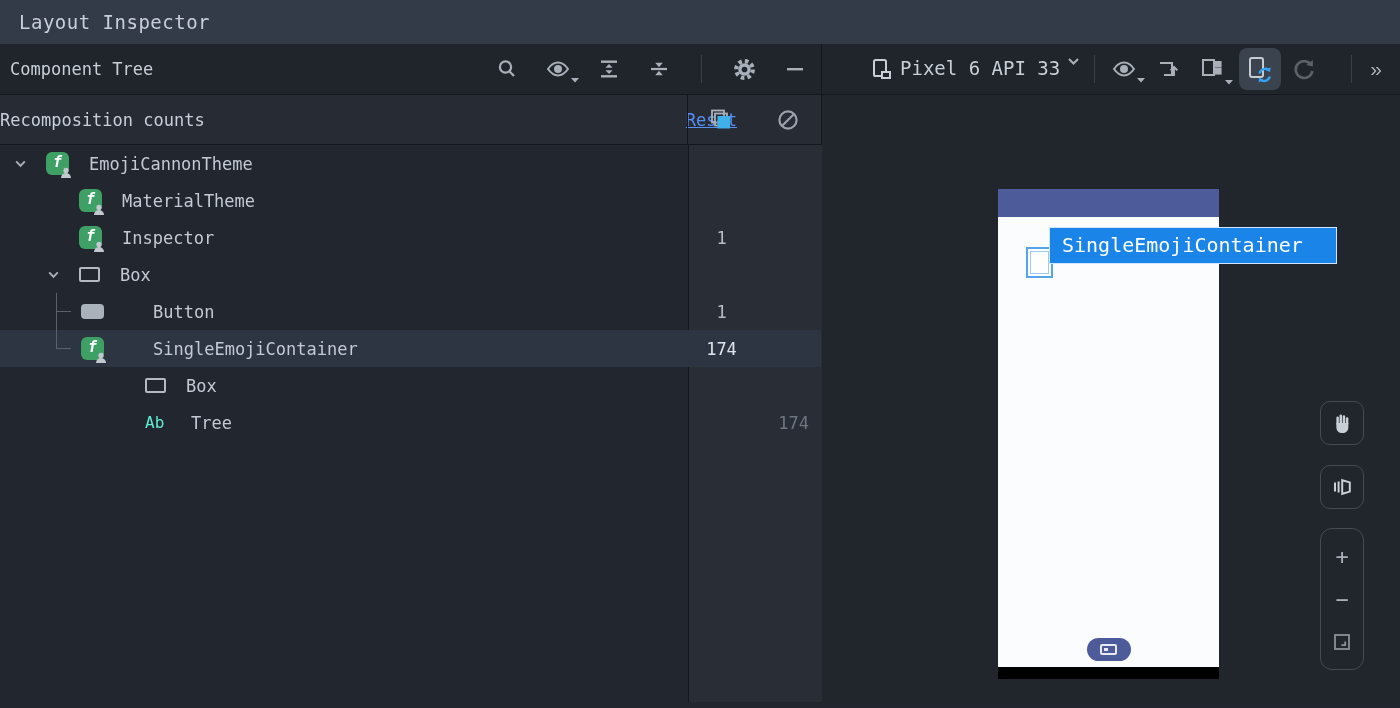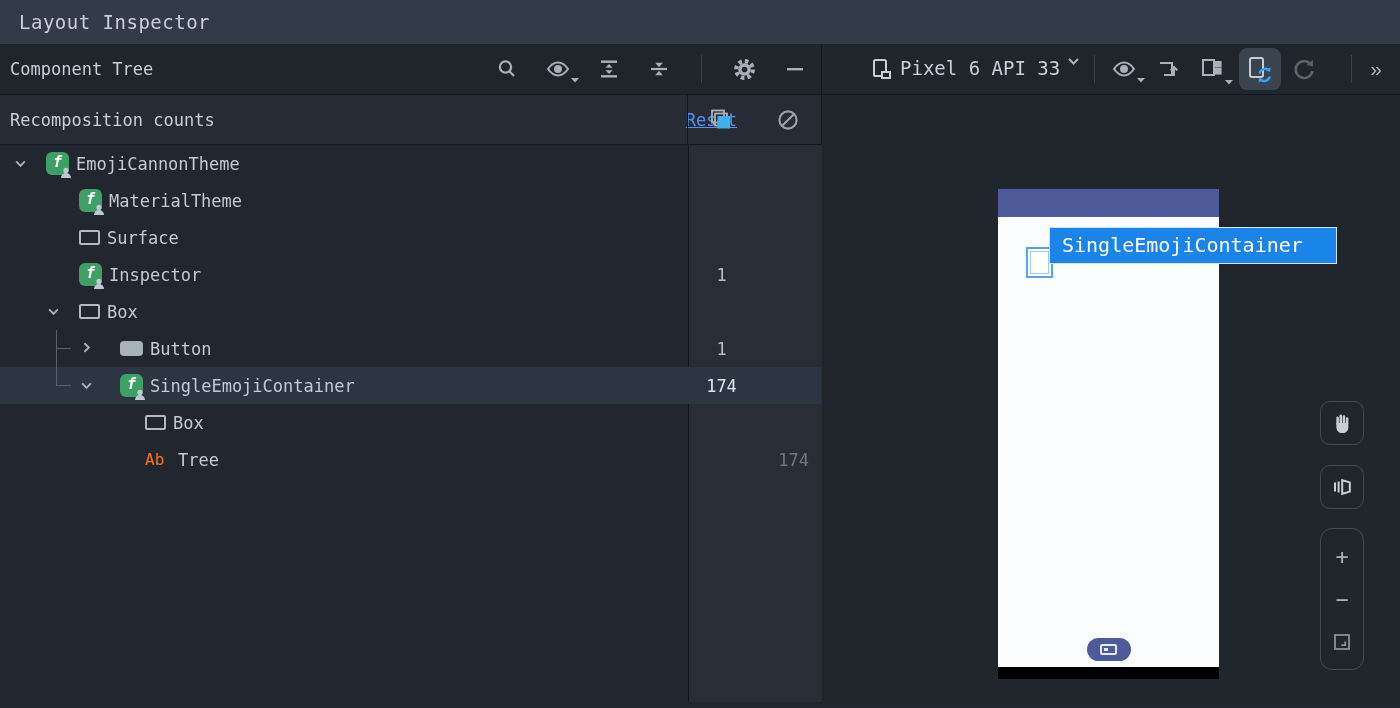--- a/index.html
+++ b/index.html
@@ -28,45 +28,45 @@
   .drop-tri{position:absolute;right:-7px;bottom:-1px;}
   .device-chip{display:flex;align-items:flex-start;gap:7px;background:none;border:none;cursor:pointer;color:var(--text_primary);font-family:inherit;font-size:19px;}
   .toggle-active{background:var(--active_toggle_bg);border-radius:8px;padding:7px;}
   .more-chip{margin-left:auto;margin-right:16px;display:flex;align-items:center;}
   .more-glyph{font-size:21px;color:var(--text_dim);}
 
   
   .main{position:relative;height:608px;display:flex;}
   .left-panel{width:822px;position:relative;border-right:1px solid var(--divider);background:var(--panel_bg);}
   
-  .recomp-bar{height:50px;background:var(--header_bg);border-bottom:1px solid var(--divider);display:flex;align-items:center;padding-left:10px;position:relative;font-size:17px;}
+  .recomp-bar{height:50px;background:var(--header_bg);border-bottom:1px solid var(--divider);display:flex;align-items:center;position:relative;font-size:17px;}
   .reset-link{margin-left:auto;margin-right:84px;color:var(--link_blue);text-decoration:underline;font-size:17px;background:none;border:none;cursor:pointer;font-family:inherit;}
   .recomp-cols{position:absolute;right:0;top:0;width:134px;height:100%;border-left:1px solid var(--divider);display:flex;}
   .recomp-cols .colcell{width:67px;display:flex;align-items:center;justify-content:center;}
 
   
   .tree{position:relative;height:557px;}
   .counts-overlay{position:absolute;top:0;bottom:0;left:688px;width:134px;background:var(--counts_col_bg);border-left:1px solid var(--divider);}
   .trow{position:relative;height:37px;display:flex;align-items:center;font-size:17px;color:#c3cad4;cursor:default;}
   .trow.selected{background:var(--selected_row_bg);}
-  .d0{padding-left:46px;} .d1{padding-left:79px;} .d2{padding-left:120px;} .d3{padding-left:145px;}
+  .d0{padding-left:46px;} .d1{padding-left:79px;} .d2{padding-left:81px;gap:29px;} .d3{padding-left:145px;}
   .expander{position:absolute;top:10px;width:16px;height:16px;background:none;border:none;cursor:pointer;display:flex;align-items:center;justify-content:center;}
   .e0{left:12px;} .e1{left:45px;} .e2{left:78px;}
   .rot-right{transform:rotate(-90deg);}
-  .tlabel{margin-left:7px;white-space:nowrap;}
+  .tlabel{margin-left:20px;white-space:nowrap;}
   .cell-count{position:absolute;left:688px;width:67px;text-align:center;color:#b6bdc7;}
   .trow.selected .cell-count{color:#dfe4ea;}
   .cell-skip{position:absolute;left:755px;width:67px;text-align:right;padding-right:13px;color:var(--skip_dim);}
   
   .ic-compose{position:relative;width:23px;height:23px;border-radius:6px;background:var(--compose_green);flex:none;display:flex;align-items:center;justify-content:center;}
   .ic-compose .fglyph{color:#fff;font-size:15px;font-style:italic;font-weight:bold;line-height:1;margin-top:-2px;}
   .ic-compose svg{position:absolute;right:-3px;bottom:-3px;}
   .ic-box{width:21px;height:15px;border:2px solid #b3bac3;border-radius:2px;flex:none;}
   .ic-button{width:23px;height:15px;background:#a9b2bb;border-radius:4px;flex:none;}
-  .ic-text{color:#f97316;font-size:16px;flex:none;width:26px;text-align:left;}
+  .ic-text{color:#5eead4;font-size:16px;flex:none;width:26px;text-align:left;}
   .guide-v-full{position:absolute;left:56px;top:0;bottom:0;width:1px;background:#5a616b;}
   .guide-v-half{position:absolute;left:56px;top:0;height:19px;width:1px;background:#5a616b;}
   .guide-h{position:absolute;left:56px;top:18px;width:15px;height:1px;background:#5a616b;}
 
   
   .device-pane{flex:1;position:relative;background:#21262d;}
   .phone{position:absolute;left:176px;top:94px;width:221px;}
   .appbar{height:28px;background:var(--appbar_blue);}
   .screen{height:450px;background:#fbfcfd;position:relative;}
   .navbar{height:12px;background:#000;}
@@ -287,26 +287,20 @@
           <svg width="12" height="11" viewBox="0 0 12 11">
               <circle cx="6" cy="3.4" r="2.6" fill="#c2c8cf"></circle>
               <path d="M1 11a5 5 0 0 1 10 0z" fill="#c2c8cf"></path>
             </svg>
           </span>
         <span class="tlabel">MaterialTheme</span>
         <span class="cell-count"></span>
         <span class="cell-skip"></span>
       </div>
 
-      <div class="trow d1">
-        <span class="ic-box"></span>
-        <span class="tlabel">Surface</span>
-        <span class="cell-count"></span>
-        <span class="cell-skip"></span>
-      </div>
 
       <div class="trow d1">
         <span class="ic-compose">
             <span class="fglyph">f</span>
           <svg width="12" height="11" viewBox="0 0 12 11">
               <circle cx="6" cy="3.4" r="2.6" fill="#c2c8cf"></circle>
               <path d="M1 11a5 5 0 0 1 10 0z" fill="#c2c8cf"></path>
             </svg>
           </span>
         <span class="tlabel">Inspector</span>

